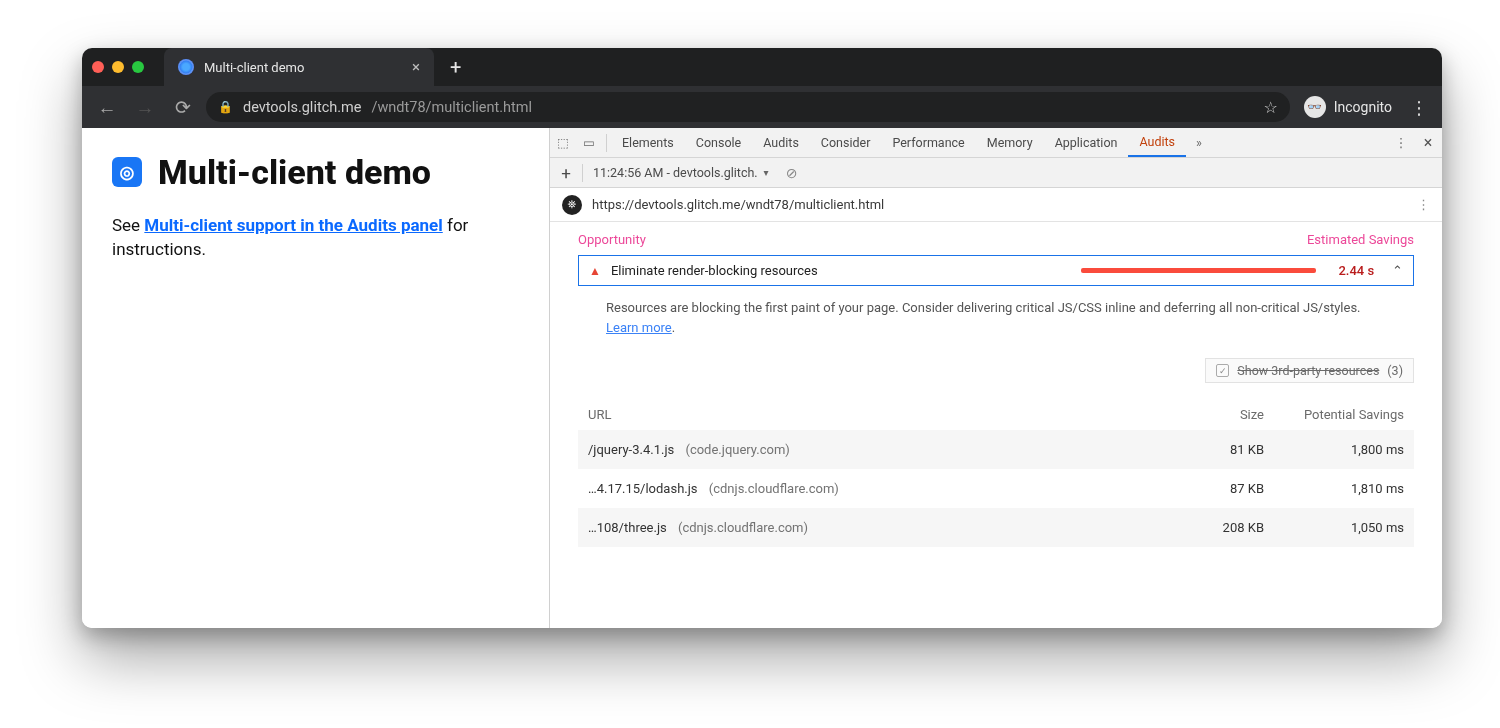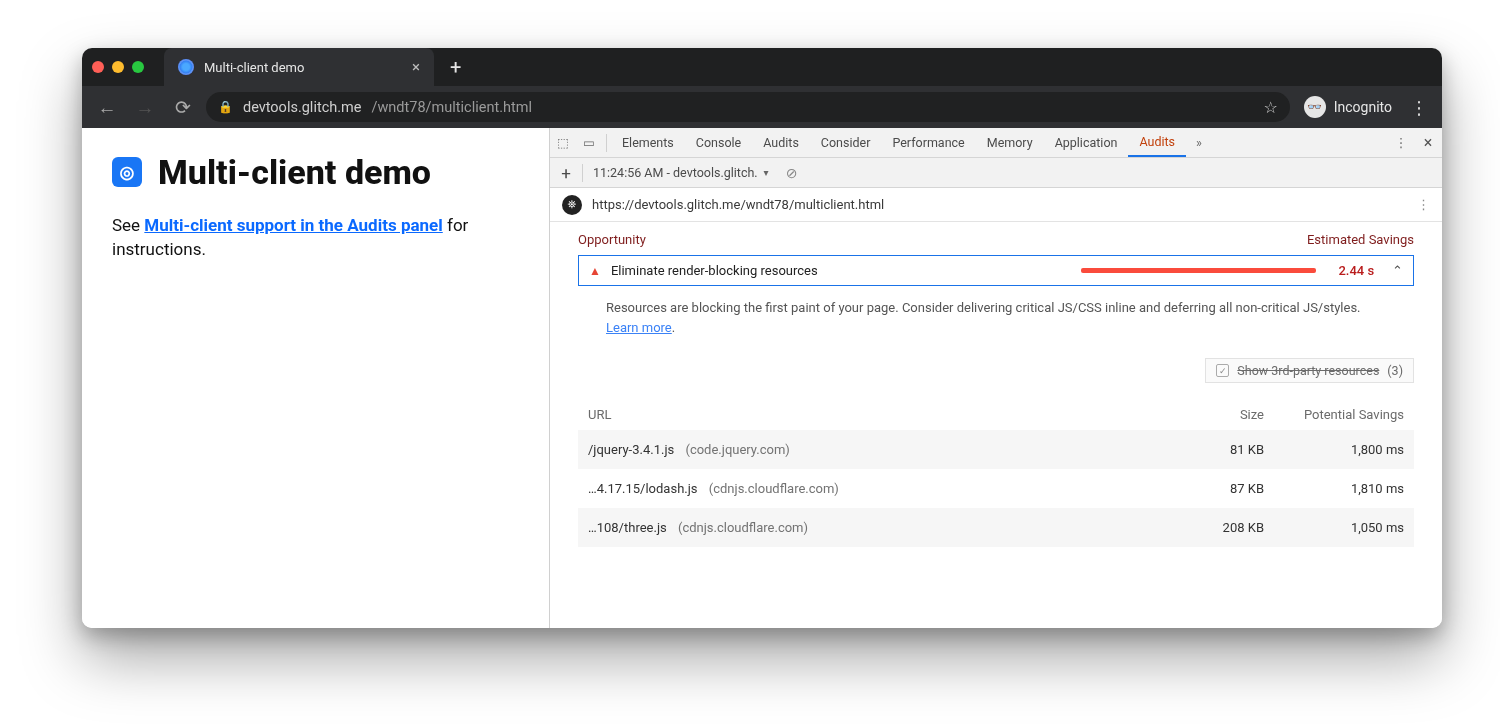--- a/index.html
+++ b/index.html
@@ -127,21 +127,21 @@
   .dt-url .uicon{
     width:20px;height:20px;border-radius:50%;background:#222;color:#fff;
     display:flex;align-items:center;justify-content:center;font-size:11px;
   }
   .dt-url .dots{ margin-left:auto; color:#888;}
   .audit {
     padding:10px 28px 0 28px;
     font-size:13px; color:#555;
     overflow:auto; flex:1;
   }
-  .audit-head { display:flex; color:#7f1d1d;}
+  .audit-head { display:flex; color:#ec4899;}
   .audit-head .r{ margin-left:auto;text-align:right;}
   .opp {
     margin-top:8px;
     border:1px solid #1a73e8;
     background:#fff;
     display:flex; align-items:center;
     padding:7px 10px; gap:10px;
   }
   .tri { color:#e64535; font-size:12px;}
   .opp .title{ color:#222; }

